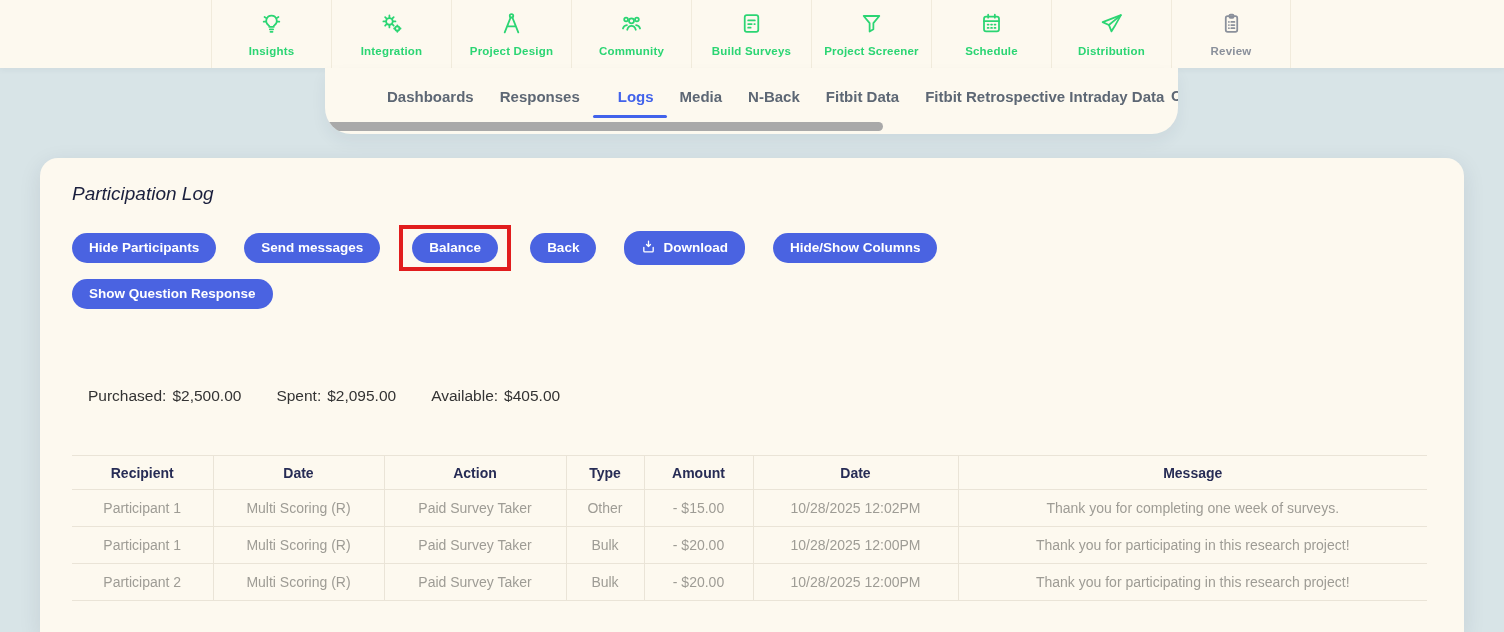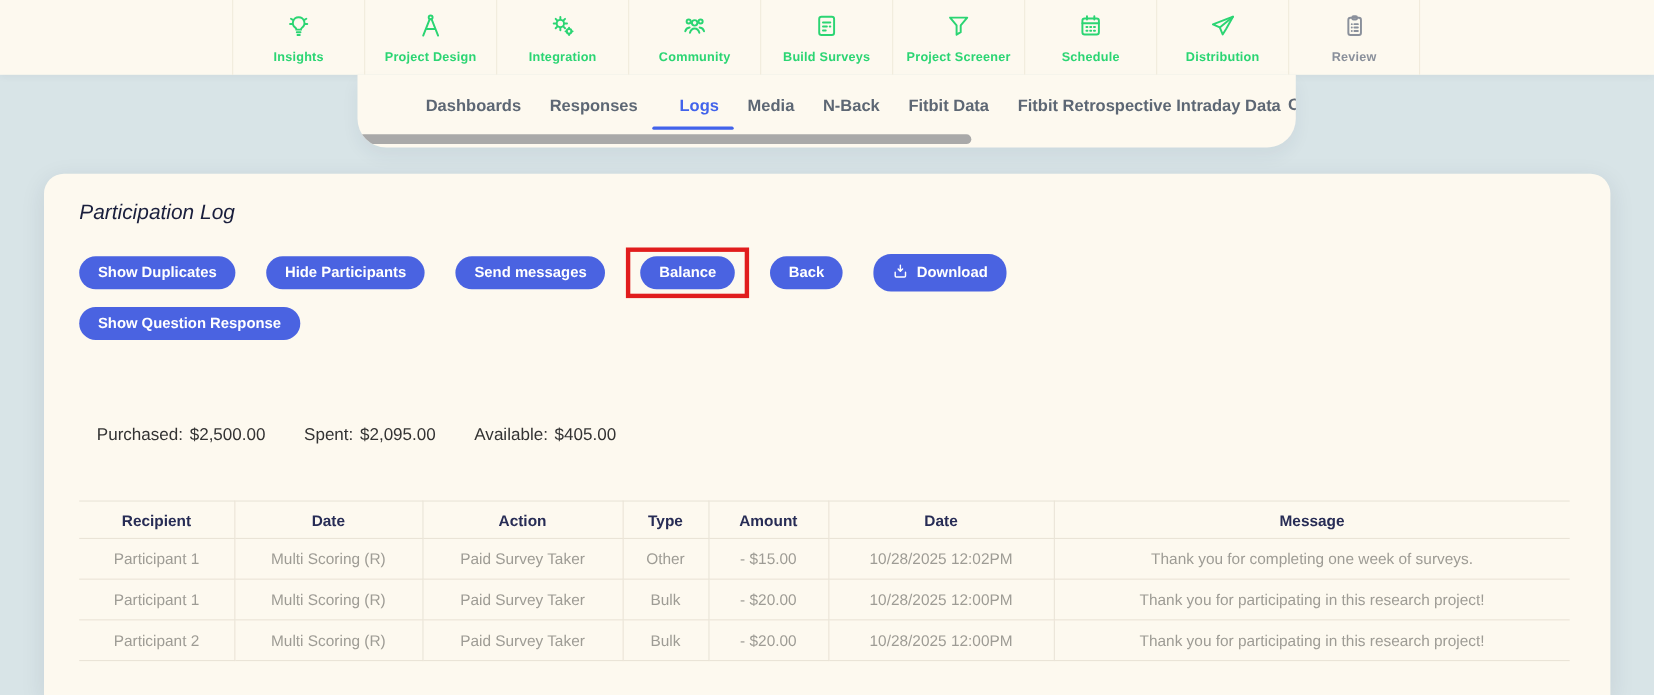--- a/index.html
+++ b/index.html
@@ -116,34 +116,34 @@
       <span><svg viewBox="0 0 24 24" fill="none" stroke="currentColor" stroke-width="1.7" stroke-linecap="round">
             <path d="M12 4.5a5 5 0 0 1 2.9 9.1c-.6.4-.9 1-.9 1.7h-4c0-.7-.3-1.3-.9-1.7A5 5 0 0 1 12 4.5z"></path>
             <path d="M10.4 17.6h3.2M11 20h2"></path>
             <path d="M5.3 5.8l1.6.9M18.7 5.8l-1.6.9M4.5 10.3h1.9M19.5 10.3h-1.9"></path>
           </svg></span>
       <span class="nav-label">Insights</span>
     </div>
 
     <div class="nav-item">
       <span><svg viewBox="0 0 24 24" fill="none" stroke="currentColor" stroke-width="1.7" stroke-linecap="round">
-            <circle cx="12" cy="4.6" r="1.7"></circle>
-            <path d="M11.2 6.1 5.5 20.5M12.8 6.1l5.7 14.4M8 14.8h8"></path>
-          </svg></span>
-      <span class="nav-label">Project Design</span>
-    </div>
-
-    <div class="nav-item">
-      <span><svg viewBox="0 0 24 24" fill="none" stroke="currentColor" stroke-width="1.7" stroke-linecap="round">
             <circle cx="10" cy="10" r="3.2"></circle>
             <path d="M10 4.2v2M10 13.8v2M4.2 10h2M13.8 10h2M5.9 5.9l1.4 1.4M12.7 12.7l1.4 1.4M14.1 5.9l-1.4 1.4M7.3 12.7l-1.4 1.4"></path>
             <circle cx="17.6" cy="16.8" r="2.1"></circle>
             <path d="M17.6 13.7v1.1M17.6 18.9V20M14.5 16.8h1.1M19.6 16.8h1.1"></path>
           </svg></span>
       <span class="nav-label">Integration</span>
+    </div>
+
+    <div class="nav-item">
+      <span><svg viewBox="0 0 24 24" fill="none" stroke="currentColor" stroke-width="1.7" stroke-linecap="round">
+            <circle cx="12" cy="4.6" r="1.7"></circle>
+            <path d="M11.2 6.1 5.5 20.5M12.8 6.1l5.7 14.4M8 14.8h8"></path>
+          </svg></span>
+      <span class="nav-label">Project Design</span>
     </div>
 
     <div class="nav-item">
       <span><svg viewBox="0 0 24 24" fill="none" stroke="currentColor" stroke-width="1.7" stroke-linecap="round">
             <circle cx="6.8" cy="8.2" r="1.8"></circle>
             <circle cx="17.2" cy="8.2" r="1.8"></circle>
             <circle cx="12" cy="9.4" r="2.4"></circle>
             <path d="M3.8 16.8c.5-2 1.9-3.1 3.8-3.3M20.2 16.8c-.5-2-1.9-3.1-3.8-3.3M7.9 18c.7-2.4 2.2-3.7 4.1-3.7s3.4 1.3 4.1 3.7"></path>
           </svg></span>
       <span class="nav-label">Community</span>
@@ -205,34 +205,34 @@
   </div>
   <span class="tab clipped">C</span>
   <div class="hscroll"></div>
 </section>
 
 <main class="card">
 
   <h1 class="page-title">Participation Log</h1>
 
   <div class="actions-row1">
-    <button class="btn">Show Duplicates</button>
     <button class="btn">Hide Participants</button>
     <button class="btn">Send messages</button>
     <span class="red-box">
       <button class="btn">Balance</button>
     </span>
     <button class="btn">Back</button>
     <button class="btn">
       <span><svg viewBox="0 0 24 24" fill="none" stroke="#ffffff" stroke-width="2.1" stroke-linecap="round" stroke-linejoin="round">
             <path d="M12 3.5V12m0 0-3.2-3.2M12 12l3.2-3.2"></path>
             <path d="M4.5 13.5v5.5a1.5 1.5 0 0 0 1.5 1.5h12a1.5 1.5 0 0 0 1.5-1.5v-5.5"></path>
           </svg></span>
       <span>Download</span>
     </button>
+    <button class="btn">Hide/Show Columns</button>
   </div>
 
   <div class="actions-row2">
     <button class="btn">Show Question Response</button>
   </div>
 
   <div class="balance-line">
     <span class="bal-item">
       <span>Purchased:</span>
       <span>$2,500.00</span>

